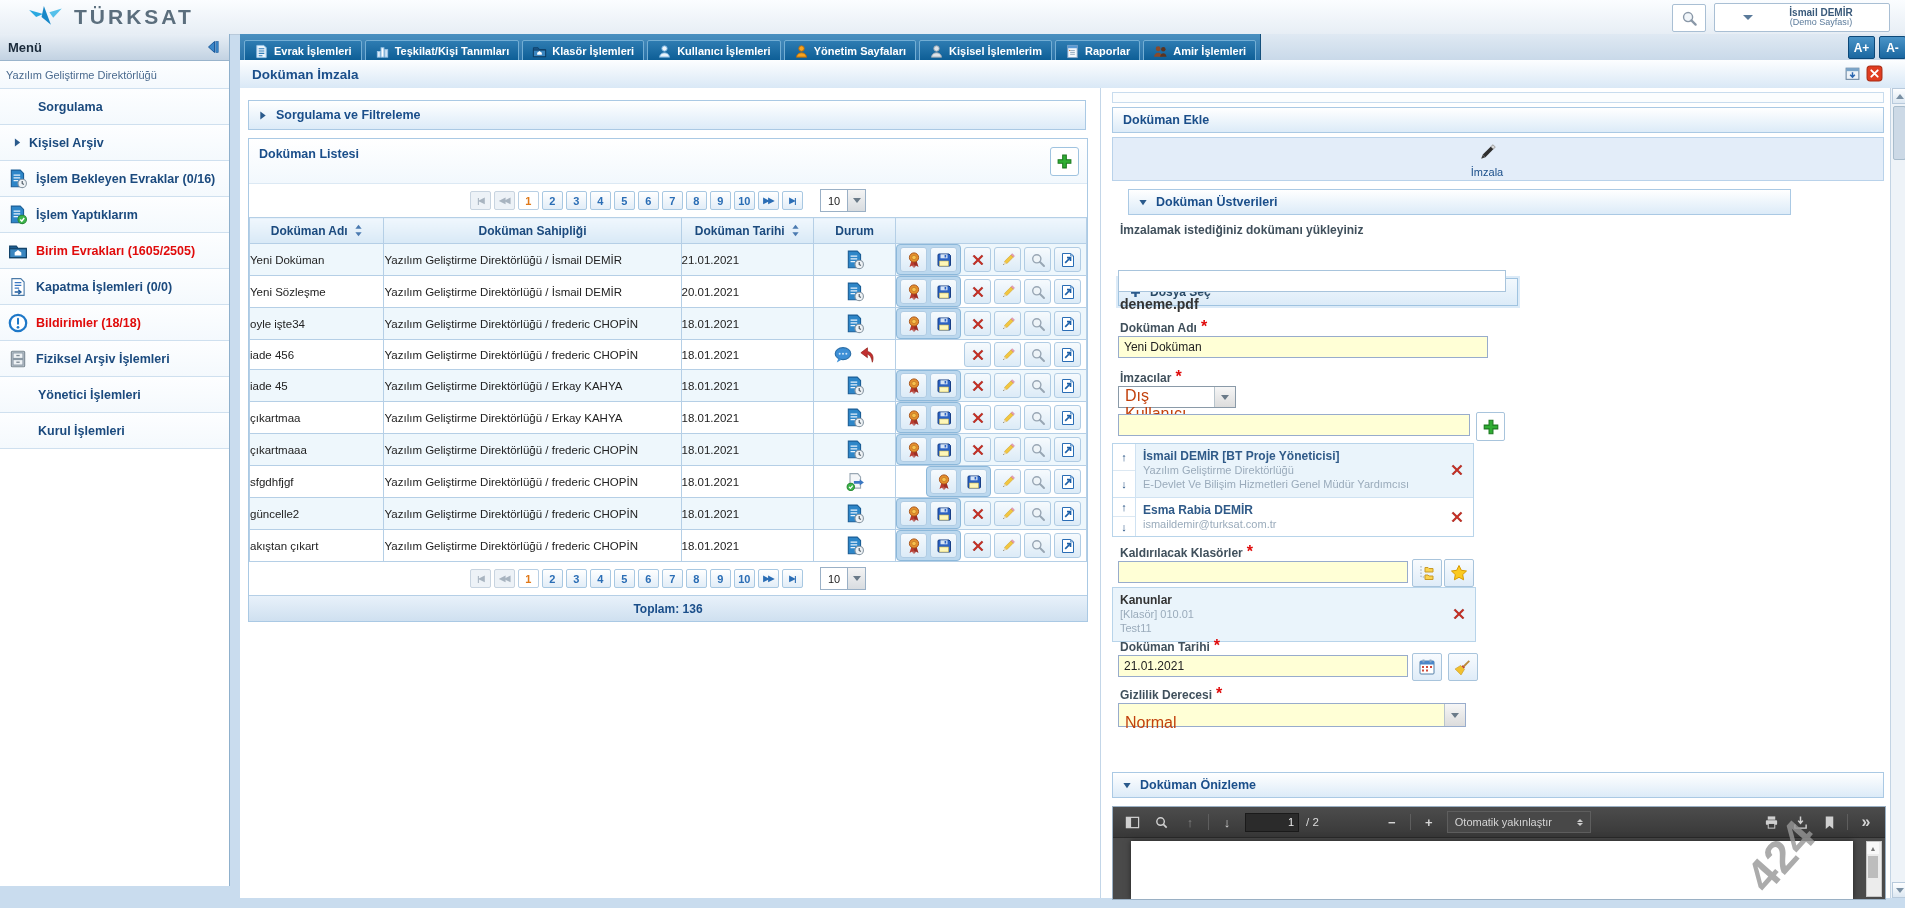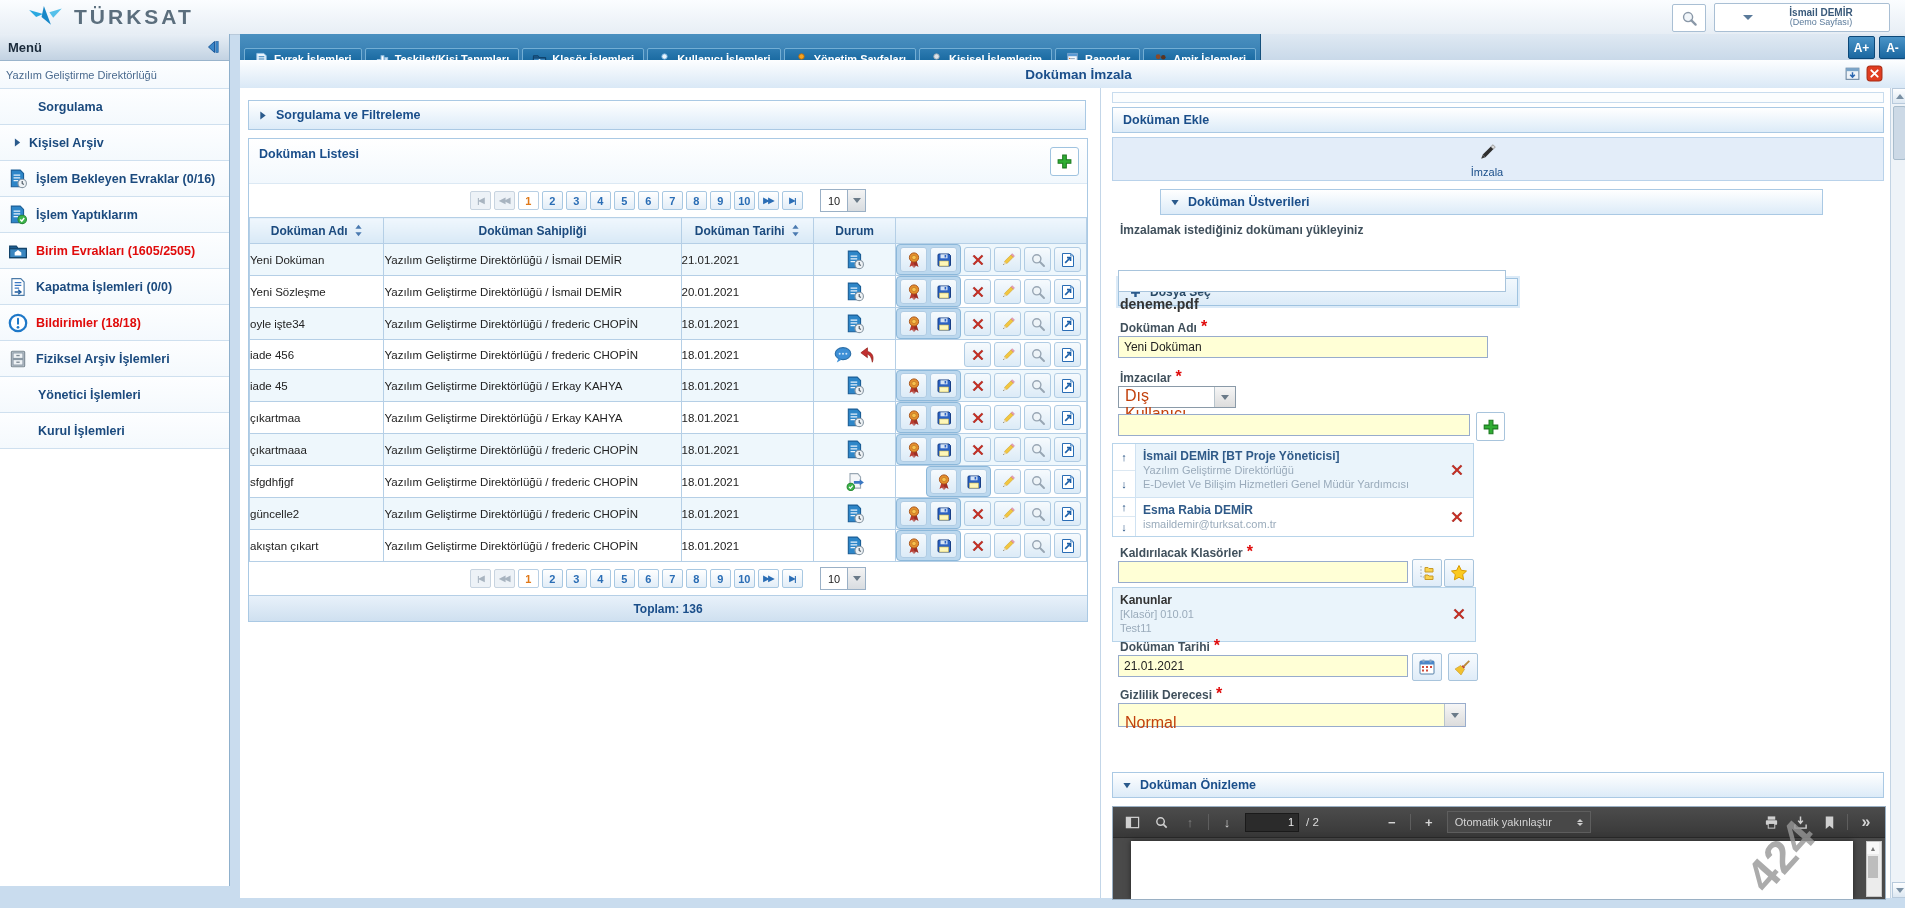--- a/index.html
+++ b/index.html
@@ -13,39 +13,39 @@
   #logo .ltxt{font-size:21px;font-weight:bold;color:#5b6e7d;letter-spacing:3px;}
   #searchbtn{position:absolute;left:1672px;top:4px;width:32px;height:26px;background:#fff;border:1px solid #a9bfd4;border-radius:2px;display:flex;align-items:center;justify-content:center;}
   #userbox{position:absolute;left:1714px;top:3px;width:174px;height:27px;background:#fff;border:1px solid #a9bfd4;border-radius:2px;display:flex;align-items:center;}
   #userbox .tri{width:0;height:0;border:5px solid transparent;border-top-color:#5a7a9a;margin:4px 0 0 28px;}
   #userbox .utxt{flex:1;text-align:center;line-height:1.1;}
   #userbox .un{font-size:10px;font-weight:bold;color:#3a5a7a;}
   #userbox .us{font-size:9px;color:#5a7a9a;}
 
   
   #tabrow{left:240px;top:34px;width:1665px;height:26px;background:linear-gradient(#dfe9f3,#c9d9e9);}
-  #tabs{display:inline-flex;gap:3px;align-items:center;height:26px;padding:12px 4px;background:linear-gradient(#4a90c0,#1e68a0);border-right:1px solid #14507c;}
+  #tabs{display:inline-flex;gap:3px;align-items:center;height:26px;padding:4px 4px;background:linear-gradient(#4a90c0,#1e68a0);border-right:1px solid #14507c;}
   .tab{height:20px;display:flex;align-items:center;gap:5px;padding:0 9px;background:linear-gradient(#2e7cb2,#0c5d95);border:1px solid #73aed4;border-radius:2px;color:#fff;font-size:11px;font-weight:bold;white-space:nowrap;cursor:pointer;}
   .tab .tico svg{width:15px;height:15px;}
   #fontbtns{position:absolute;left:1608px;top:2px;display:flex;gap:4px;}
   .fbtn{width:25px;height:21px;background:linear-gradient(#4a94c8,#1a67a0);border:1px solid #0c4878;color:#fff;font-weight:bold;font-size:12px;display:flex;align-items:center;justify-content:center;border-radius:2px;}
 
   
   #sidebar{left:0;top:34px;width:229px;height:852px;background:#fff;border-right:1px solid #8fb0cc;}
   #sidehead{height:26px;background:linear-gradient(#e8eff6,#c2d2e2);border-bottom:1px solid #9ab4cc;display:flex;align-items:center;padding:0 8px;}
   #sidehead .mtitle{flex:1;font-size:13px;font-weight:bold;color:#1a2a3a;}
   .s-item{display:flex;align-items:center;gap:8px;height:35px;border-bottom:1px solid #cfe0ef;padding-left:8px;font-size:12.5px;font-weight:bold;color:#1b4a7e;background:linear-gradient(#fdfeff,#f4f9fd);cursor:pointer;}
   .s-item.group{height:27px;font-size:11px;font-weight:normal;color:#4a6a8e;padding-left:6px;cursor:default;}
   .s-item.ind{padding-left:38px;}
   .s-item.red{color:#e00b0b;}
   .s-item .sico svg{width:20px;height:20px;}
   .s-item .sarr svg{width:7px;height:9px;margin-left:6px;}
 
   
-  #titlebar{left:240px;top:60px;width:1665px;height:28px;background:linear-gradient(#fdfeff,#d9e8f6);border-bottom:1px solid #a9c4dc;display:flex;align-items:center;justify-content:center;}
+  #titlebar{left:240px;top:60px;width:1665px;height:28px;background:linear-gradient(#fdfeff,#d9e8f6);border-bottom:1px solid #a9c4dc;display:flex;align-items:center;}
   #titlebar .ttl{margin-left:12px;font-size:13.5px;font-weight:bold;color:#1a4e8a;}
   #winicons{position:absolute;left:1604px;top:5px;display:flex;gap:5px;align-items:center;}
   #winicons span svg{width:17px;height:17px;}
 
   
   #content{left:240px;top:88px;width:1650px;height:810px;background:#fff;}
   #vsplit{position:absolute;left:860px;top:0;width:1px;height:810px;background:#c3d6e8;}
 
   
   .acc{display:flex;align-items:center;gap:9px;padding-left:10px;font-size:12.5px;font-weight:bold;color:#1a4e8a;background:linear-gradient(#ffffff,#dcebf8);border:1px solid #aac9e4;box-sizing:border-box;}
@@ -83,21 +83,21 @@
   .agrp{display:inline-flex;gap:3px;padding:2px 3px;background:#bcd8ee;border:1px solid #8cb8da;border-radius:4px;}
   #totalbar{height:25px;background:linear-gradient(#e8f1fa,#cfe0f0);border-top:1px solid #b5cfe6;display:flex;align-items:center;justify-content:center;font-size:12px;font-weight:bold;color:#1a4e8a;}
 
   
   .rp{box-sizing:border-box;}
   #rp-minibar{left:872px;top:4px;width:772px;height:11px;background:#fbfdfe;border:1px solid #c8dcee;}
   #rp-head{left:872px;top:19px;width:772px;height:26px;}
   #rp-toolbar{left:872px;top:49px;width:772px;height:44px;background:#e3edf9;border:1px solid #b9d2ea;display:flex;align-items:center;justify-content:center;}
   #imzala{display:flex;flex-direction:column;align-items:center;margin-right:22px;cursor:pointer;}
   #imzala .il{font-size:11px;color:#1a4e8a;margin-top:1px;}
-  #rp-meta{left:920px;top:101px;width:663px;height:26px;}
+  #rp-meta{left:888px;top:101px;width:663px;height:26px;}
   .ylabel{font-weight:bold;font-size:12px;color:#40505c;}
   .req{color:#e00b0b;font-weight:bold;margin-left:4px;}
   .yinput{background:#ffffd6;border:1px solid #98accc;height:22px;font-size:12px;padding:0 5px;color:#222;box-sizing:border-box;font-family:"Liberation Sans",sans-serif;}
   .winput{background:#fff;border:1px solid #a8c4dc;height:22px;box-sizing:border-box;}
   .icobtn{width:28px;height:26px;border:1px solid #a8c4dc;background:linear-gradient(#f8fbfe,#dfecf8);display:flex;align-items:center;justify-content:center;border-radius:2px;cursor:pointer;}
   .icobtn svg{width:18px;height:18px;}
   #dosyasec{left:878px;top:150px;width:388px;height:26px;border:1px solid #9fc3e0;outline:2px solid #dcebf8;background:linear-gradient(#f2f8fd,#dcebf8);display:flex;align-items:center;gap:8px;padding-left:10px;font-size:12px;font-weight:bold;color:#2a4a66;cursor:pointer;margin-top:40px;}
   #dosyasec svg{width:13px;height:13px;}
   .sel{display:flex;align-items:center;border:1px solid #8a9aa8;background:#fff;height:22px;box-sizing:border-box;cursor:pointer;}
   .sel .sv{flex:1;font-size:16px;padding:0 6px;color:#c2410c;margin-top:16px;}

